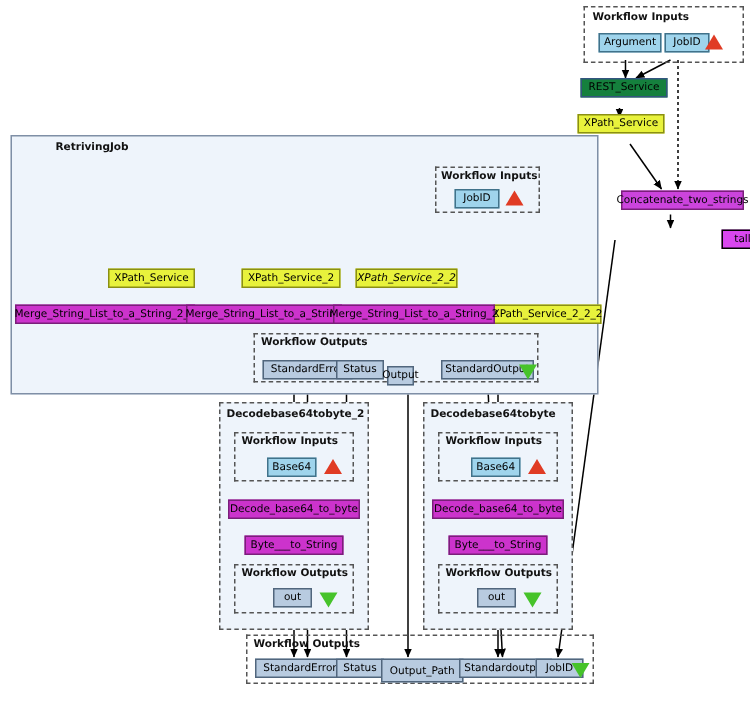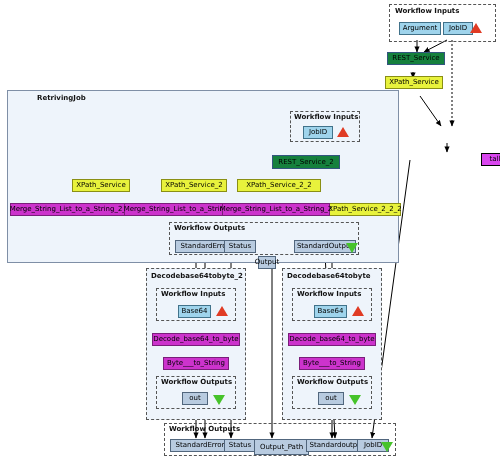--- a/index.html
+++ b/index.html
@@ -96,46 +96,46 @@
   </svg>
 
   <div class="group g-dash" style="left:389px;top:4px;width:107px;height:38px;"></div>
   <div class="g-label" style="left:395px;top:7px;">Workflow Inputs</div>
   <div class="node n-input" style="left:399px;top:22px;width:42px;height:13px;text-align:right;">Argument</div>
   <div class="node n-input" style="left:443px;top:22px;width:30px;height:13px;">JobID</div>
   <div class="tri tri-up" style="left:470px;top:23px;"></div>
 
   <div class="node n-blue" style="left:387px;top:52px;width:58px;height:13px;">REST_Service</div>
   <div class="node n-yellow" style="left:385px;top:76px;width:58px;height:13px;">XPath_Service</div>
+  <div class="node n-purple" style="left:414px;top:127px;width:82px;height:13px;">Concatenate_two_strings</div>
   <div class="node n-white" style="left:433px;top:153px;width:28px;height:13px;">tall</div>
 
   <div class="group g-solid" style="left:7px;top:90px;width:392px;height:173px;"></div>
   <div class="g-label" style="left:13px;top:94px;padding-left:24px;">RetrivingJob</div>
 
   <div class="group g-dash" style="left:290px;top:111px;width:70px;height:31px;"></div>
   <div class="g-label" style="left:294px;top:113px;">Workflow Inputs</div>
   <div class="node n-input" style="left:303px;top:126px;width:30px;height:13px;">JobID</div>
   <div class="tri tri-up" style="left:337px;top:127px;"></div>
 
-  <div class="node n-blue" style="left:272px;top:155px;width:68px;height:14px;">REST_Service_2</div>
 
   <div class="node n-yellow" style="left:72px;top:179px;width:58px;height:13px;">XPath_Service</div>
   <div class="node n-yellow" style="left:161px;top:179px;width:66px;height:13px;">XPath_Service_2</div>
-  <div class="node n-yellow" style="left:237px;top:179px;width:84px;height:13px;">XPath_Service_2_2</div>
+  <div class="node n-yellow" style="left:237px;top:179px;width:68px;height:13px;font-style:italic;">XPath_Service_2_2</div>
   <div class="node n-yellow" style="left:329px;top:203px;width:72px;height:13px;">XPath_Service_2_2_2</div>
 
   <div class="node n-magenta" style="left:10px;top:203px;width:120px;height:13px;">Merge_String_List_to_a_String_2_2</div>
   <div class="node n-magenta" style="left:124px;top:203px;width:104px;height:13px;">Merge_String_List_to_a_String</div>
   <div class="node n-magenta" style="left:222px;top:203px;width:108px;height:13px;">Merge_String_List_to_a_String_2</div>
 
   <div class="group g-dash" style="left:169px;top:222px;width:190px;height:33px;"></div>
   <div class="g-label" style="left:174px;top:224px;">Workflow Outputs</div>
   <div class="node n-output" style="left:175px;top:240px;width:60px;height:13px;">StandardError</div>
   <div class="node n-output" style="left:224px;top:240px;width:32px;height:13px;">Status</div>
-  <div class="node n-output" style="left:258px;top:256px;width:18px;height:13px;">Output</div>
+  <div class="node n-output" style="left:258px;top:244px;width:18px;height:13px;">Output</div>
   <div class="node n-output" style="left:294px;top:240px;width:62px;height:13px;">StandardOutput</div>
   <div class="tri tri-down" style="left:346px;top:243px;"></div>
 
   <div class="group g-dash-fill" style="left:146px;top:268px;width:100px;height:152px;"></div>
   <div class="g-label" style="left:151px;top:272px;">Decodebase64tobyte_2</div>
 
   <div class="group g-dash" style="left:156px;top:288px;width:80px;height:33px;"></div>
   <div class="g-label" style="left:161px;top:290px;">Workflow Inputs</div>
   <div class="node n-input" style="left:178px;top:305px;width:33px;height:13px;">Base64</div>
   <div class="tri tri-up" style="left:216px;top:306px;"></div>

